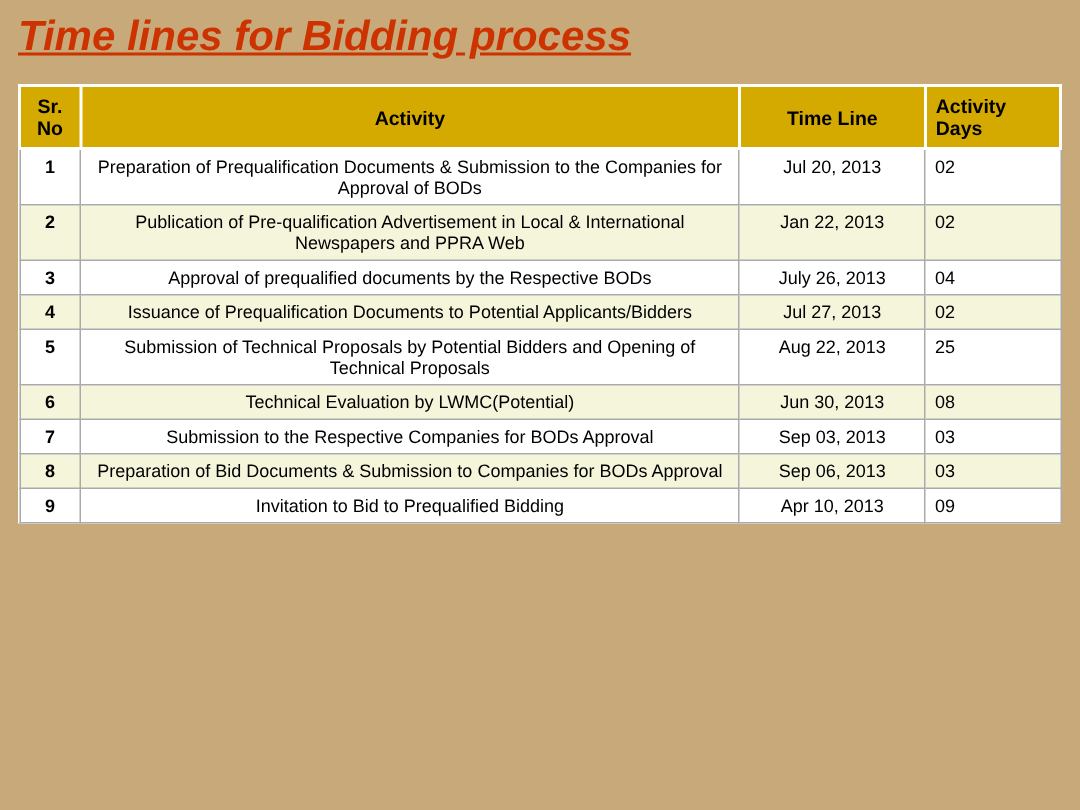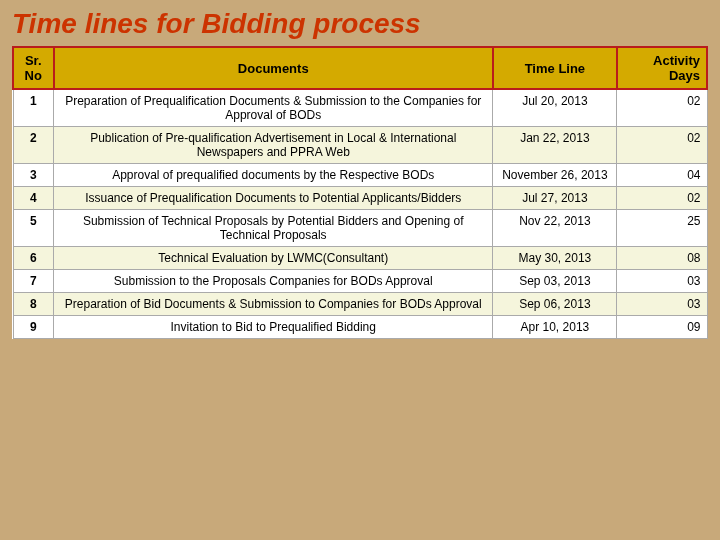--- a/index.html
+++ b/index.html
@@ -14,33 +14,34 @@
     .page-wrapper {
       width: 720px;
       height: 540px;
       background: #c8a97a;
       padding: 8px 12px;
     }
     .title {
       font-size: 28px;
       font-weight: bold;
       color: #cc3300;
-      margin-bottom: 6px;
+      text-decoration: underline;
+      margin-bottom: 16px;
       font-style: italic;
     }
     table {
       width: 100%;
       border-collapse: collapse;
       background: #fff;
     }
     thead tr {
       background: #d4aa00;
     }
     thead th {
-      border: 2px solid #b91c1c;
+      border: 2px solid #ffffff;
       padding: 5px 6px;
       font-size: 13px;
       font-weight: bold;
       color: #000;
       text-align: center;
       vertical-align: middle;
       margin-top: 35px;
     }
     tbody tr:nth-child(odd) {
       background: #fff;
@@ -62,77 +63,77 @@
       font-weight: bold;
     }
     .col-activity {
       width: 390px;
     }
     .col-timeline {
       width: 110px;
     }
     .col-days {
       width: 80px;
-      text-align: right;
+      text-align: left;
     }
   </style>
 </head>
 <body>
 
 <div class="page-wrapper">
   <div class="title">Time lines for Bidding process</div>
   <table>
     <thead>
       <tr>
         <th class="col-sr">Sr. No</th>
-        <th class="col-activity">Documents</th>
+        <th class="col-activity">Activity</th>
         <th class="col-timeline">Time Line</th>
         <th class="col-days">Activity Days</th>
       </tr>
     </thead>
     <tbody id="table-body">
     <tr>
           <td class="col-sr">1</td>
           <td class="col-activity">Preparation of Prequalification Documents &amp; Submission to the Companies for Approval of BODs</td>
           <td class="col-timeline">Jul 20, 2013</td>
           <td class="col-days">02</td>
         </tr>
         <tr>
           <td class="col-sr">2</td>
           <td class="col-activity">Publication of Pre-qualification Advertisement  in Local &amp; International Newspapers and PPRA Web</td>
           <td class="col-timeline">Jan 22, 2013</td>
           <td class="col-days">02</td>
         </tr>
         <tr>
           <td class="col-sr">3</td>
           <td class="col-activity">Approval of prequalified documents  by the Respective BODs</td>
-          <td class="col-timeline">November 26, 2013</td>
+          <td class="col-timeline">July 26, 2013</td>
           <td class="col-days">04</td>
         </tr>
         <tr>
           <td class="col-sr">4</td>
           <td class="col-activity">Issuance of Prequalification Documents to Potential Applicants/Bidders</td>
           <td class="col-timeline">Jul 27, 2013</td>
           <td class="col-days">02</td>
         </tr>
         <tr>
           <td class="col-sr">5</td>
           <td class="col-activity">Submission of Technical Proposals by Potential Bidders and Opening of Technical Proposals</td>
-          <td class="col-timeline">Nov 22, 2013</td>
+          <td class="col-timeline">Aug 22, 2013</td>
           <td class="col-days">25</td>
         </tr>
         <tr>
           <td class="col-sr">6</td>
-          <td class="col-activity">Technical Evaluation by LWMC(Consultant)</td>
-          <td class="col-timeline">May 30, 2013</td>
+          <td class="col-activity">Technical Evaluation by LWMC(Potential)</td>
+          <td class="col-timeline">Jun 30, 2013</td>
           <td class="col-days">08</td>
         </tr>
         <tr>
           <td class="col-sr">7</td>
-          <td class="col-activity">Submission to the Proposals Companies for BODs Approval</td>
+          <td class="col-activity">Submission to the Respective Companies for BODs Approval</td>
           <td class="col-timeline">Sep 03, 2013</td>
           <td class="col-days">03</td>
         </tr>
         <tr>
           <td class="col-sr">8</td>
           <td class="col-activity">Preparation of Bid Documents &amp; Submission to Companies for BODs  Approval</td>
           <td class="col-timeline">Sep 06, 2013</td>
           <td class="col-days">03</td>
         </tr>
         <tr>

